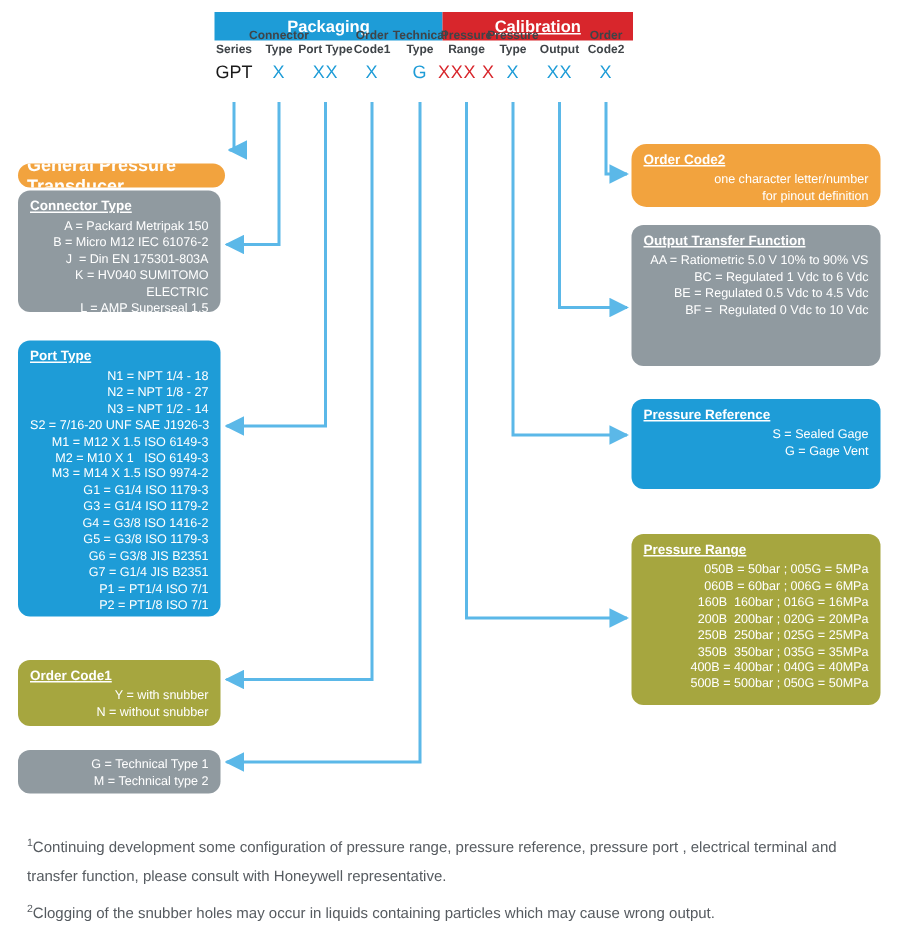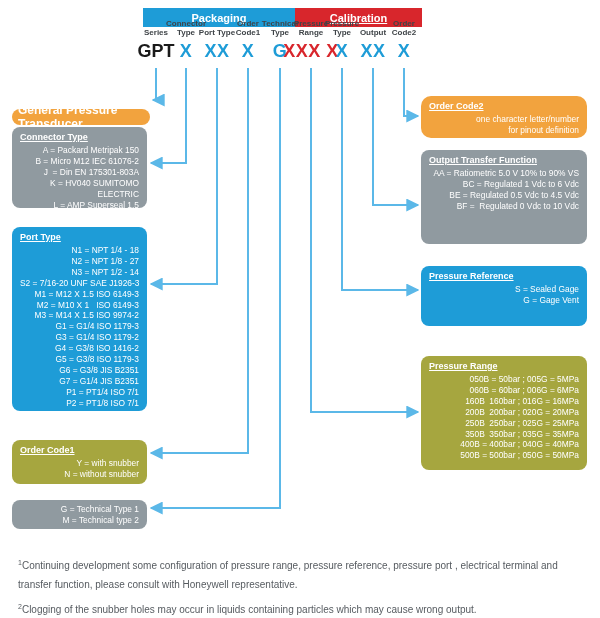--- a/index.html
+++ b/index.html
@@ -20,21 +20,21 @@
     position:absolute;top:8px;height:19px;display:flex;align-items:center;justify-content:center;
     color:#fff;font-size:11px;font-weight:bold;
   }
   .bar.packaging{left:143px;width:152px;background:var(--blue);}
   .bar.calibration{left:295px;width:127px;background:var(--red);text-decoration:underline;}
   .col{position:absolute;top:16px;width:50px;display:flex;flex-direction:column;align-items:center;}
   .col-label{
     height:21px;display:flex;align-items:flex-end;justify-content:center;text-align:center;
     white-space:pre-line;font-size:8px;line-height:9px;color:var(--label_text);font-weight:bold;
   }
-  .col-code{font-size:18px;font-weight:bold;margin-top:4px;letter-spacing:0.5px;white-space:pre;}
+  .col-code{font-size:12px;font-weight:normal;margin-top:4px;letter-spacing:0.5px;white-space:pre;}
   .col-code[data-code-color="blue"]{color:var(--blue);}
   .col-code[data-code-color="red"]{color:var(--red);}
   .col-code[data-code-color="dark"]{color:var(--code_dark);letter-spacing:0;}
   .box{position:absolute;border-radius:8px;color:#fff;padding:5px 8px;overflow:hidden;}
   .box.blue{background:var(--blue);}
   .box.gray{background:var(--gray);}
   .box.olive{background:var(--olive);}
   .box.orange{background:var(--orange);}
   .box-title{font-size:9px;font-weight:bold;text-decoration:underline;margin-bottom:3px;white-space:pre;}
   .box-item{font-size:8.4px;line-height:10.9px;white-space:pre;text-align:right;}

